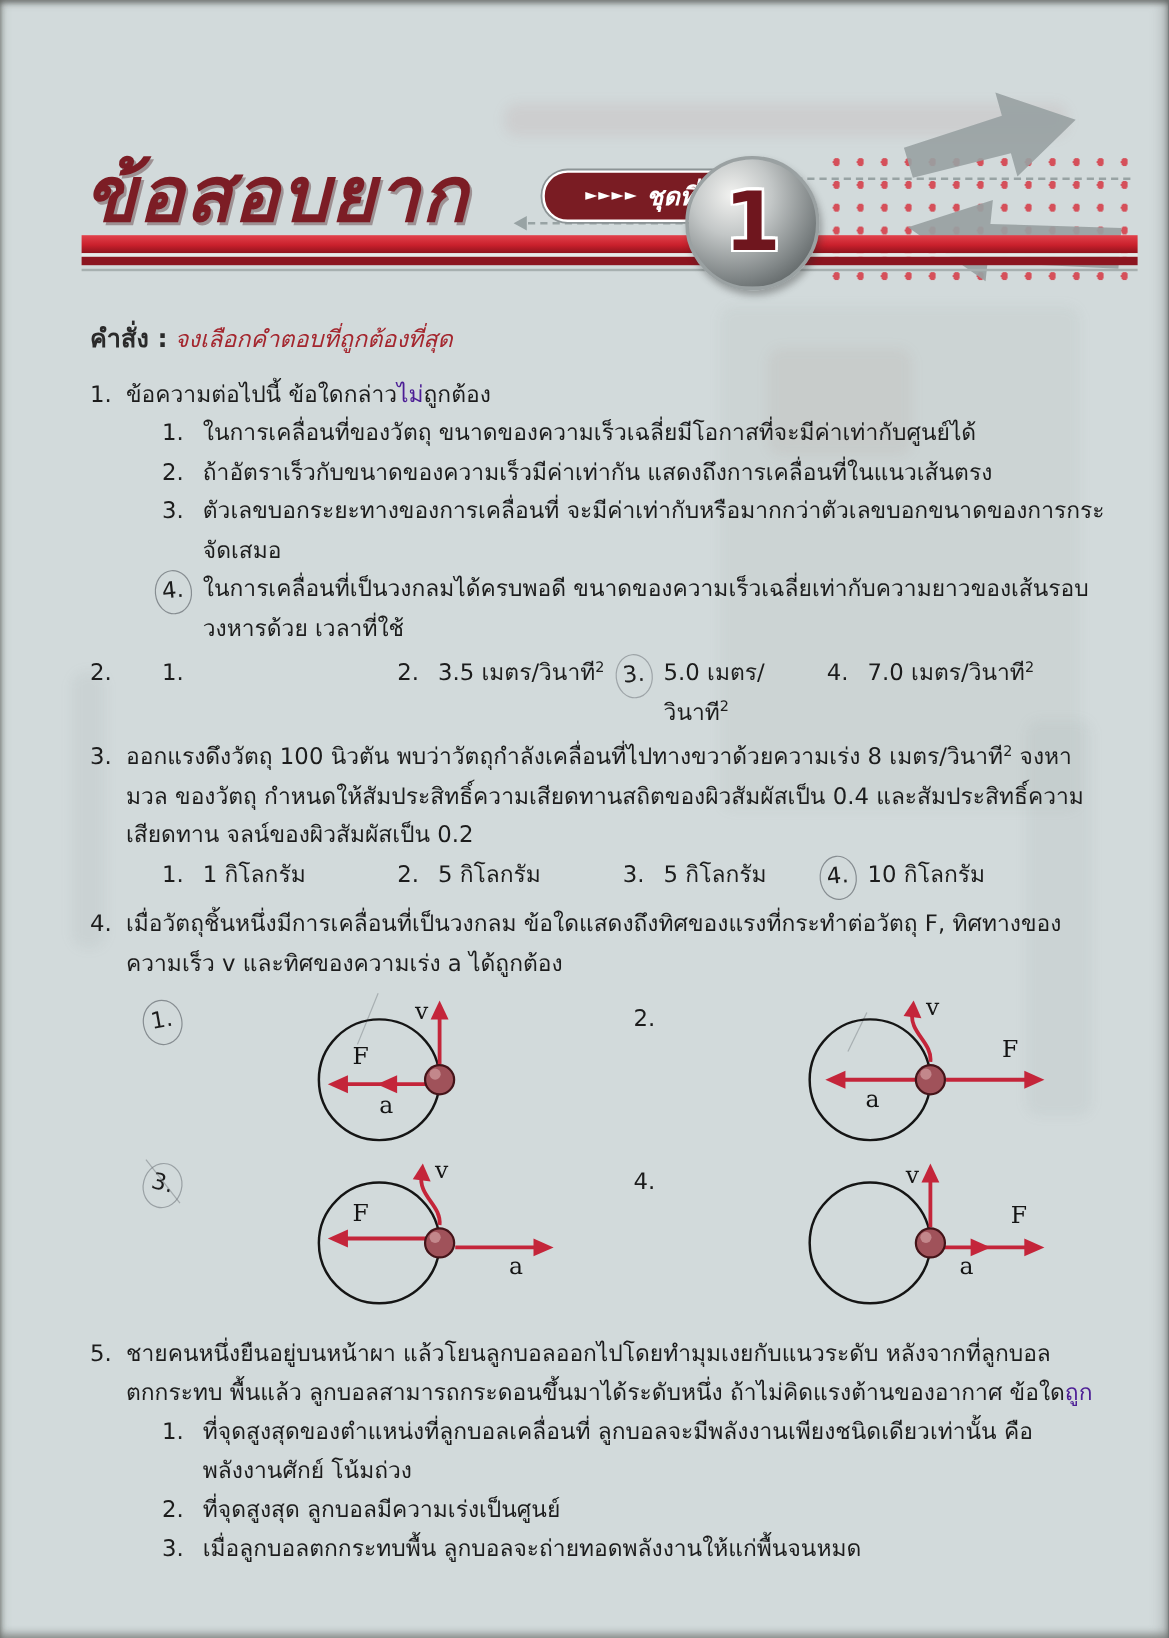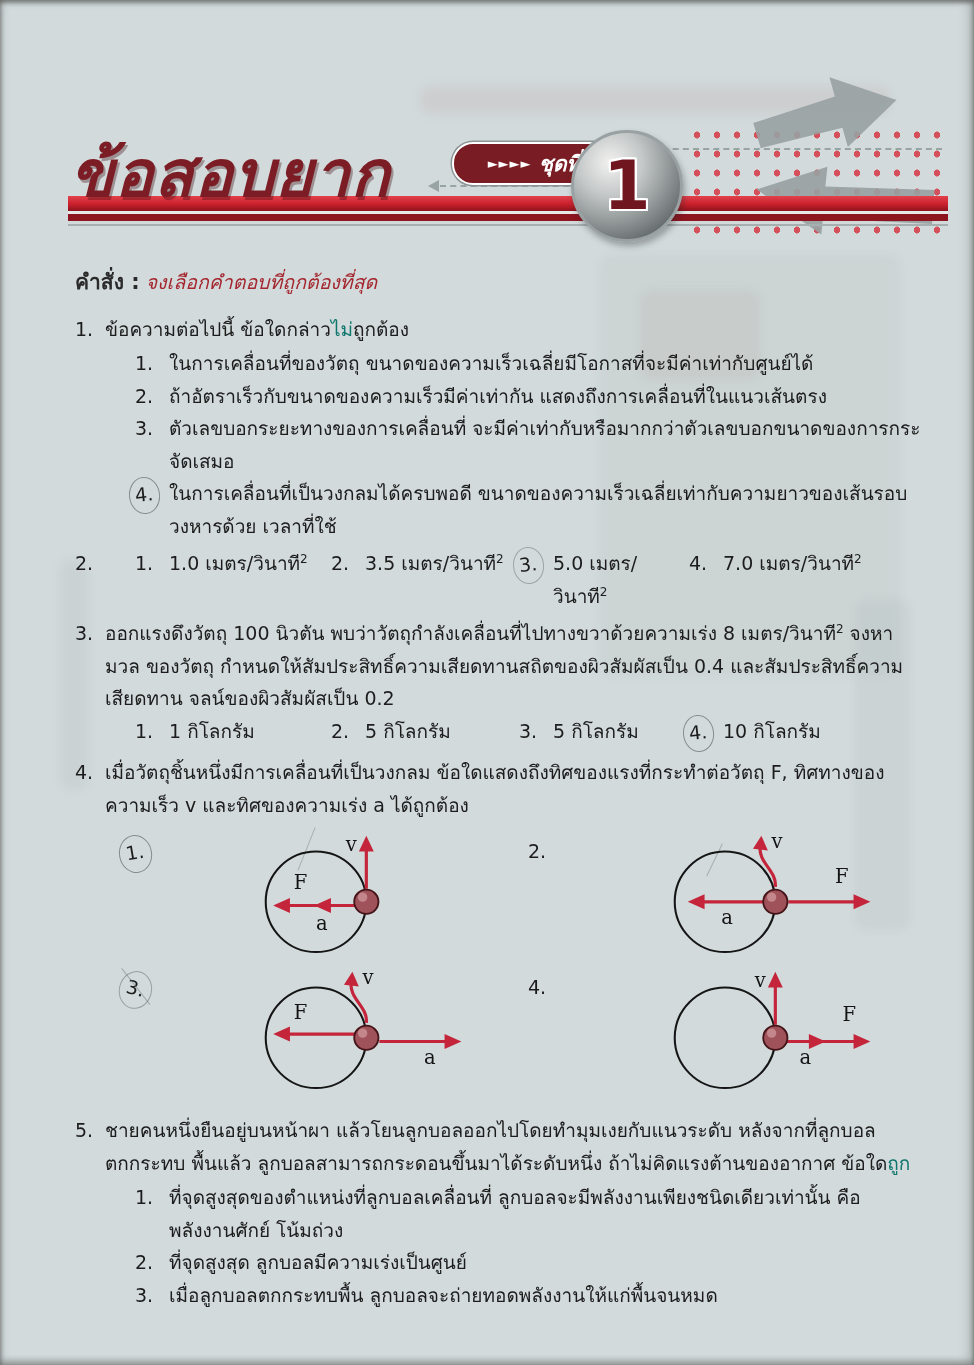--- a/index.html
+++ b/index.html
@@ -10,21 +10,21 @@
   }
   .page::after {
     content:""; position:absolute; inset:0; pointer-events:none;
     box-shadow: inset 0 3px 4px rgba(40,40,35,.45), inset 0 -4px 6px rgba(60,60,55,.35),
                 inset -6px 0 10px rgba(90,95,95,.25), inset 4px 0 6px rgba(120,125,120,.15);
   }
 
   
   .hdr { position:absolute; left:0; top:0; width:974px; height:255px; }
   .title {
-    position:absolute; left:70px; top:122px;
+    position:absolute; left:70px; top:110px;
     font-size:64px; font-weight:bold; font-style:italic; letter-spacing:1px;
     color:#7c1d25; text-shadow:2px 3px 0 rgba(60,10,14,.35);
     white-space:nowrap;
   }
   .stripe1 { position:absolute; left:68px; top:196px; width:880px; height:15px;
     background:linear-gradient(#e2414b 0%, #c9202c 55%, #8e131d 100%); }
   .stripe-gap { position:absolute; left:68px; top:211px; width:880px; height:3px; background:#e6e9e8; }
   .stripe2 { position:absolute; left:68px; top:214px; width:880px; height:7px; background:#8c1520; }
   .stripe3 { position:absolute; left:68px; top:224px; width:880px; height:2px; background:#a7b0b0; }
 
@@ -62,21 +62,21 @@
   }
 
   
   .ghost { position:absolute; pointer-events:none; filter:blur(5px); border-radius:12px; }
 
   
   .content { position:absolute; left:75px; top:266px; width:848px; font-size:19px; line-height:32.5px; }
   .instr { margin-bottom:13px; }
   .instr .ilabel { font-weight:bold; font-size:21px; color:#2a2a2a; }
   .instr .itext { color:#a4262e; font-weight:normal; font-style:italic; font-size:19.5px; }
-  .red-word { color:#0f766e;font-family:Liberation Mono, monospace; }
+  .red-word { color:#4c1d95; }
 
   .q { display:flex; margin-bottom:5px; }
   .qnum { width:30px; flex:none; }
   .qbody { flex:1; min-width:0; }
   .opts { }
   .opt { display:flex; padding-left:30px; }
   .onum { width:34px; flex:none; }
   .otext { flex:1; min-width:0; }
   .optrow { display:grid; grid-template-columns:196px 188px 170px 1fr; padding-left:30px; }
   .optrow .cell { display:flex; }
@@ -175,21 +175,20 @@
         </div>
       </div>
     </div>
 
     <div class="q">
       <div class="qnum">2.</div>
       <div class="qbody">
         <div class="optrow">
           <span class="cell">
               <span class="onum">1.</span>
-              <span><span>1.0 เมตร/วินาที</span><sup>2</sup></span>
             </span>
           <span class="cell">
               <span class="onum">2.</span>
               <span><span>3.5 เมตร/วินาที</span><sup>2</sup></span>
             </span>
           <span class="cell">
               <span class="onum"><span class="pencil-ellipse light"><span>3.</span></span></span>
               <span><span>5.0 เมตร/วินาที</span><sup>2</sup></span>
             </span>
           <span class="cell">

